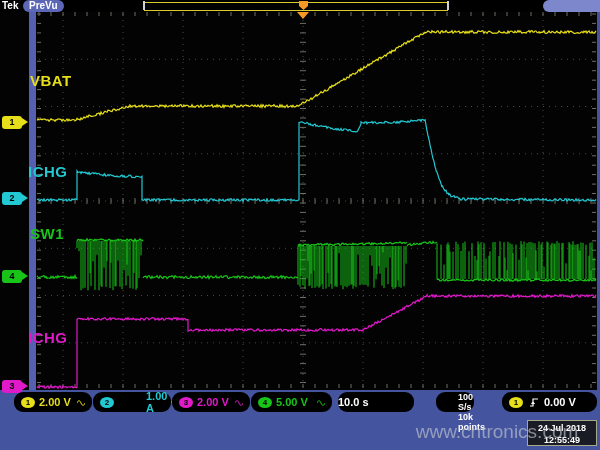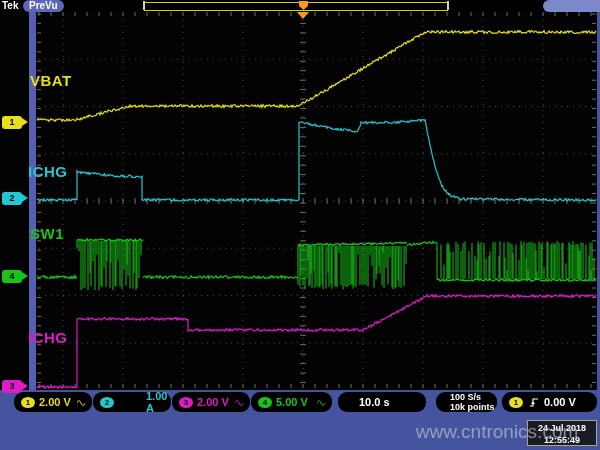--- a/index.html
+++ b/index.html
@@ -42,23 +42,23 @@
   .readout{position:absolute;top:392px;height:20px;background:#000;border-radius:9px;z-index:7;
            display:flex;align-items:center;color:#fff;font-size:11px;font-weight:bold;}
   .bubble{display:inline-block;width:14px;height:11px;border-radius:50%;color:#000;font-size:8px;
           font-weight:bold;text-align:center;line-height:11px;margin:0 4px 0 7px;flex:none;}
   .b1{background:#e6df1a;} .b2{background:#22c8d2;} .b3{background:#e019c9;} .b4{background:#19c419;}
   .c1{color:#e6df1a;} .c2{color:#22c8d2;margin-left:28px;} .c3{color:#e019c9;} .c4{color:#19c419;}
   .val{margin-right:4px;}
   .coupl{display:inline-flex;margin-left:auto;margin-right:7px;}
   #chbox-1{left:14px;width:78px;} #chbox-2{left:93px;width:78px;}
   #chbox-3{left:172px;width:78px;} #chbox-4{left:251px;width:81px;}
-  #timebox{left:338px;width:88px;padding-left:21px;box-sizing:border-box;}
-  #acqbox{left:436px;width:61px;flex-direction:column;align-items:flex-start;justify-content:center;
-          font-size:9px;line-height:10px;padding-left:14px;box-sizing:border-box;}
+  #timebox{left:338px;width:76px;padding-left:0;box-sizing:border-box;}
+  #acqbox{left:436px;width:38px;flex-direction:column;align-items:flex-start;
+          font-size:9px;line-height:10px;padding-left:22px;box-sizing:border-box;}
   #trigbox{left:502px;width:95px;}
   #trigbox .slope{margin:0 5px 0 2px;display:inline-flex;}
   
   #datebox{position:absolute;left:527px;top:420px;width:70px;height:26px;background:rgba(20,20,20,.88);
            border:1px solid #a8a88c;z-index:8;color:#fff;font-size:9px;font-weight:bold;text-align:center;
            line-height:12px;padding-top:1px;box-sizing:border-box;}
   #watermark{position:absolute;left:394px;top:421px;width:206px;z-index:9;color:rgba(198,204,212,.62);
              font-size:19px;white-space:nowrap;text-align:center;}
 </style>
 </head>

